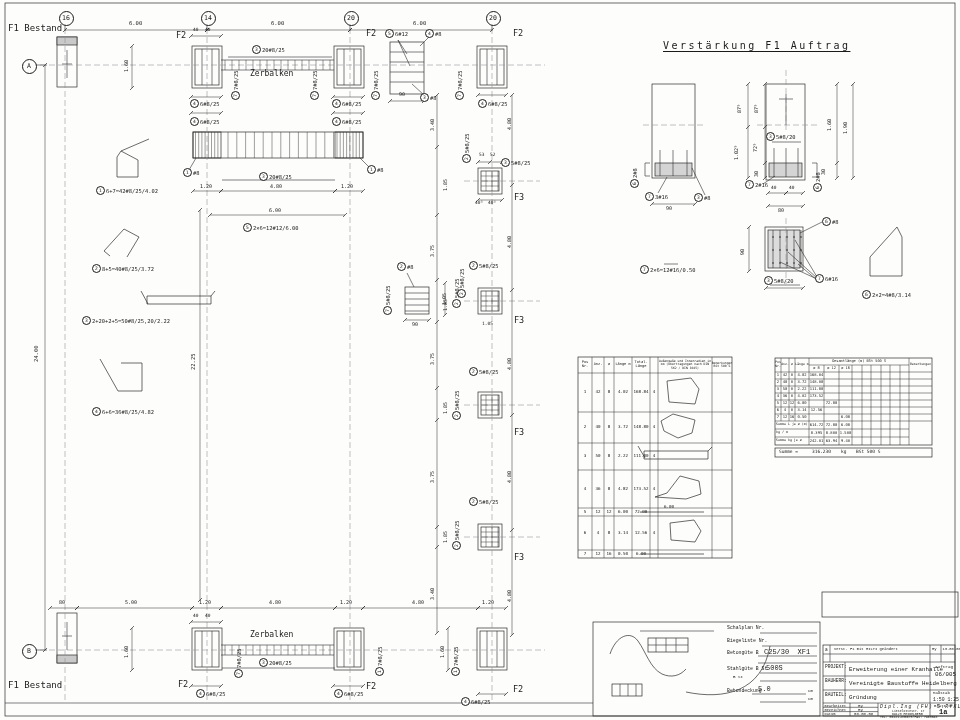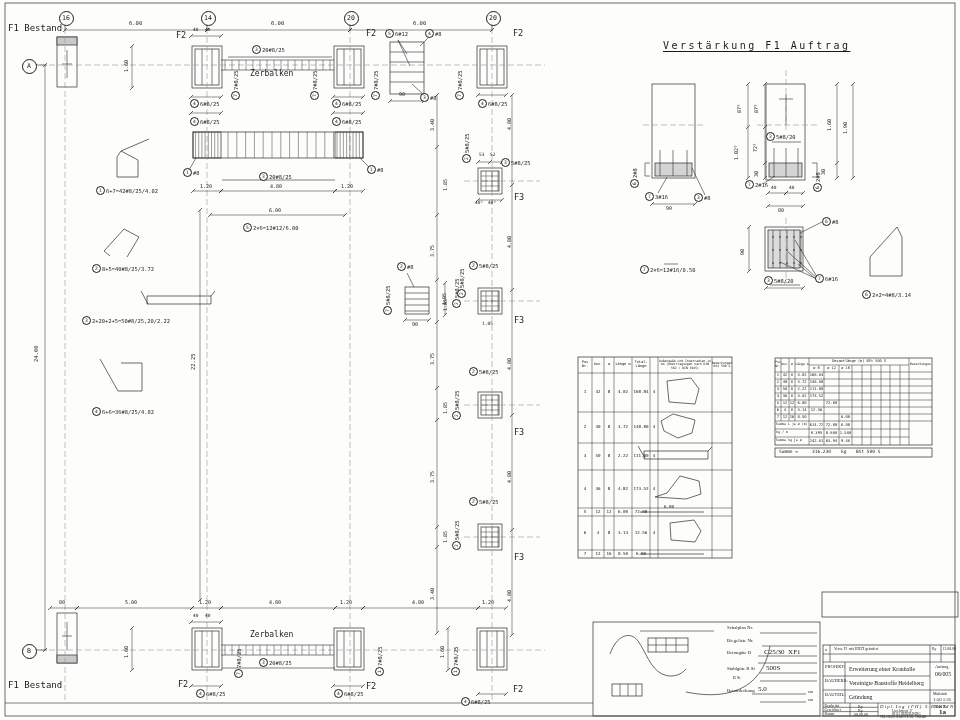--- a/index.html
+++ b/index.html
@@ -13,21 +13,21 @@
   .co{position:absolute;display:flex;align-items:center;white-space:pre;color:#1b1b1b}
   .co .cnum{display:inline-block;width:7px;height:7px;border:0.8px solid #1b1b1b;border-radius:50%;
             font-size:4.6px;line-height:7px;text-align:center;flex:none;background:#fdfdfc}
   .co .ctxt{font-size:5.4px;padding-left:1px}
   .co.rot{transform:rotate(-90deg);transform-origin:0 0}
   .gb{position:absolute;width:13px;height:13px;border:0.9px solid #1b1b1b;border-radius:50%;
       font-size:6.5px;line-height:13px;text-align:center;background:#fdfdfc}
   .cell{position:absolute;overflow:hidden;display:flex;align-items:center;justify-content:center;
         text-align:center;line-height:1.1;font-family:"DejaVu Sans Mono",monospace;color:#1b1b1b}
   .cell.left{justify-content:flex-start;text-align:left;padding-left:1px}
-  .tbx{position:absolute;white-space:pre;font-family:Liberation Serif, serif;color:#1b1b1b}
+  .tbx{position:absolute;white-space:pre;font-family:Liberation Mono, monospace;color:#1b1b1b}
   .firm{font-style:italic;letter-spacing:1.2px}
 </style>
 </head>
 <body>
 
 <div class="sheet">
   <svg id="lw" width="960" height="720" viewBox="0 0 960 720">
       <rect x="5" y="3" width="950" height="713" fill="none" stroke="#2b2b2b" stroke-width="0.7"></rect>
       <rect x="57" y="37" width="20" height="50" fill="none" stroke="#2b2b2b" stroke-width="0.7"></rect>
       <rect x="57" y="37" width="20" height="8" fill="#c9c9c9" stroke="#2b2b2b" stroke-width="0.7"></rect>

